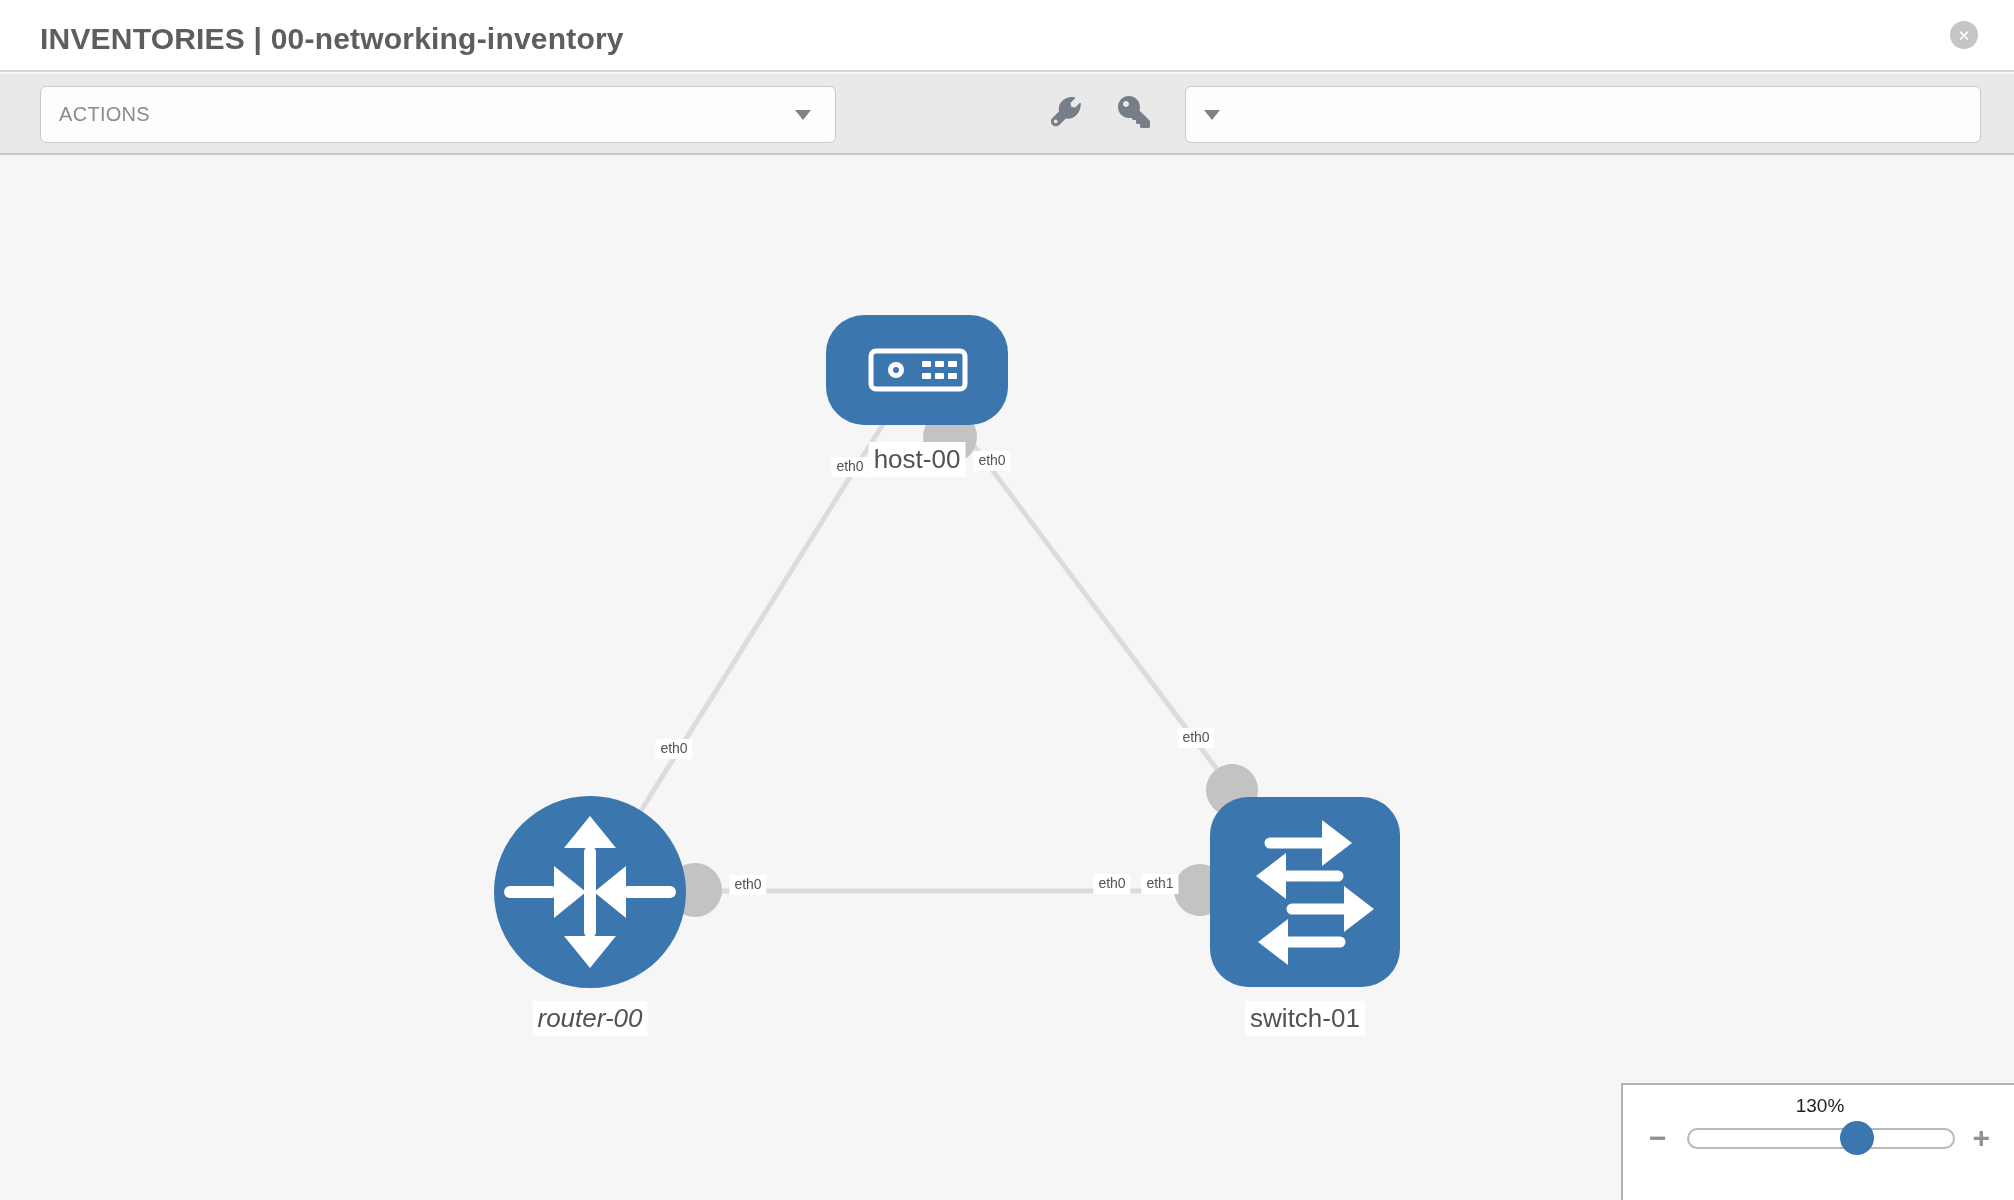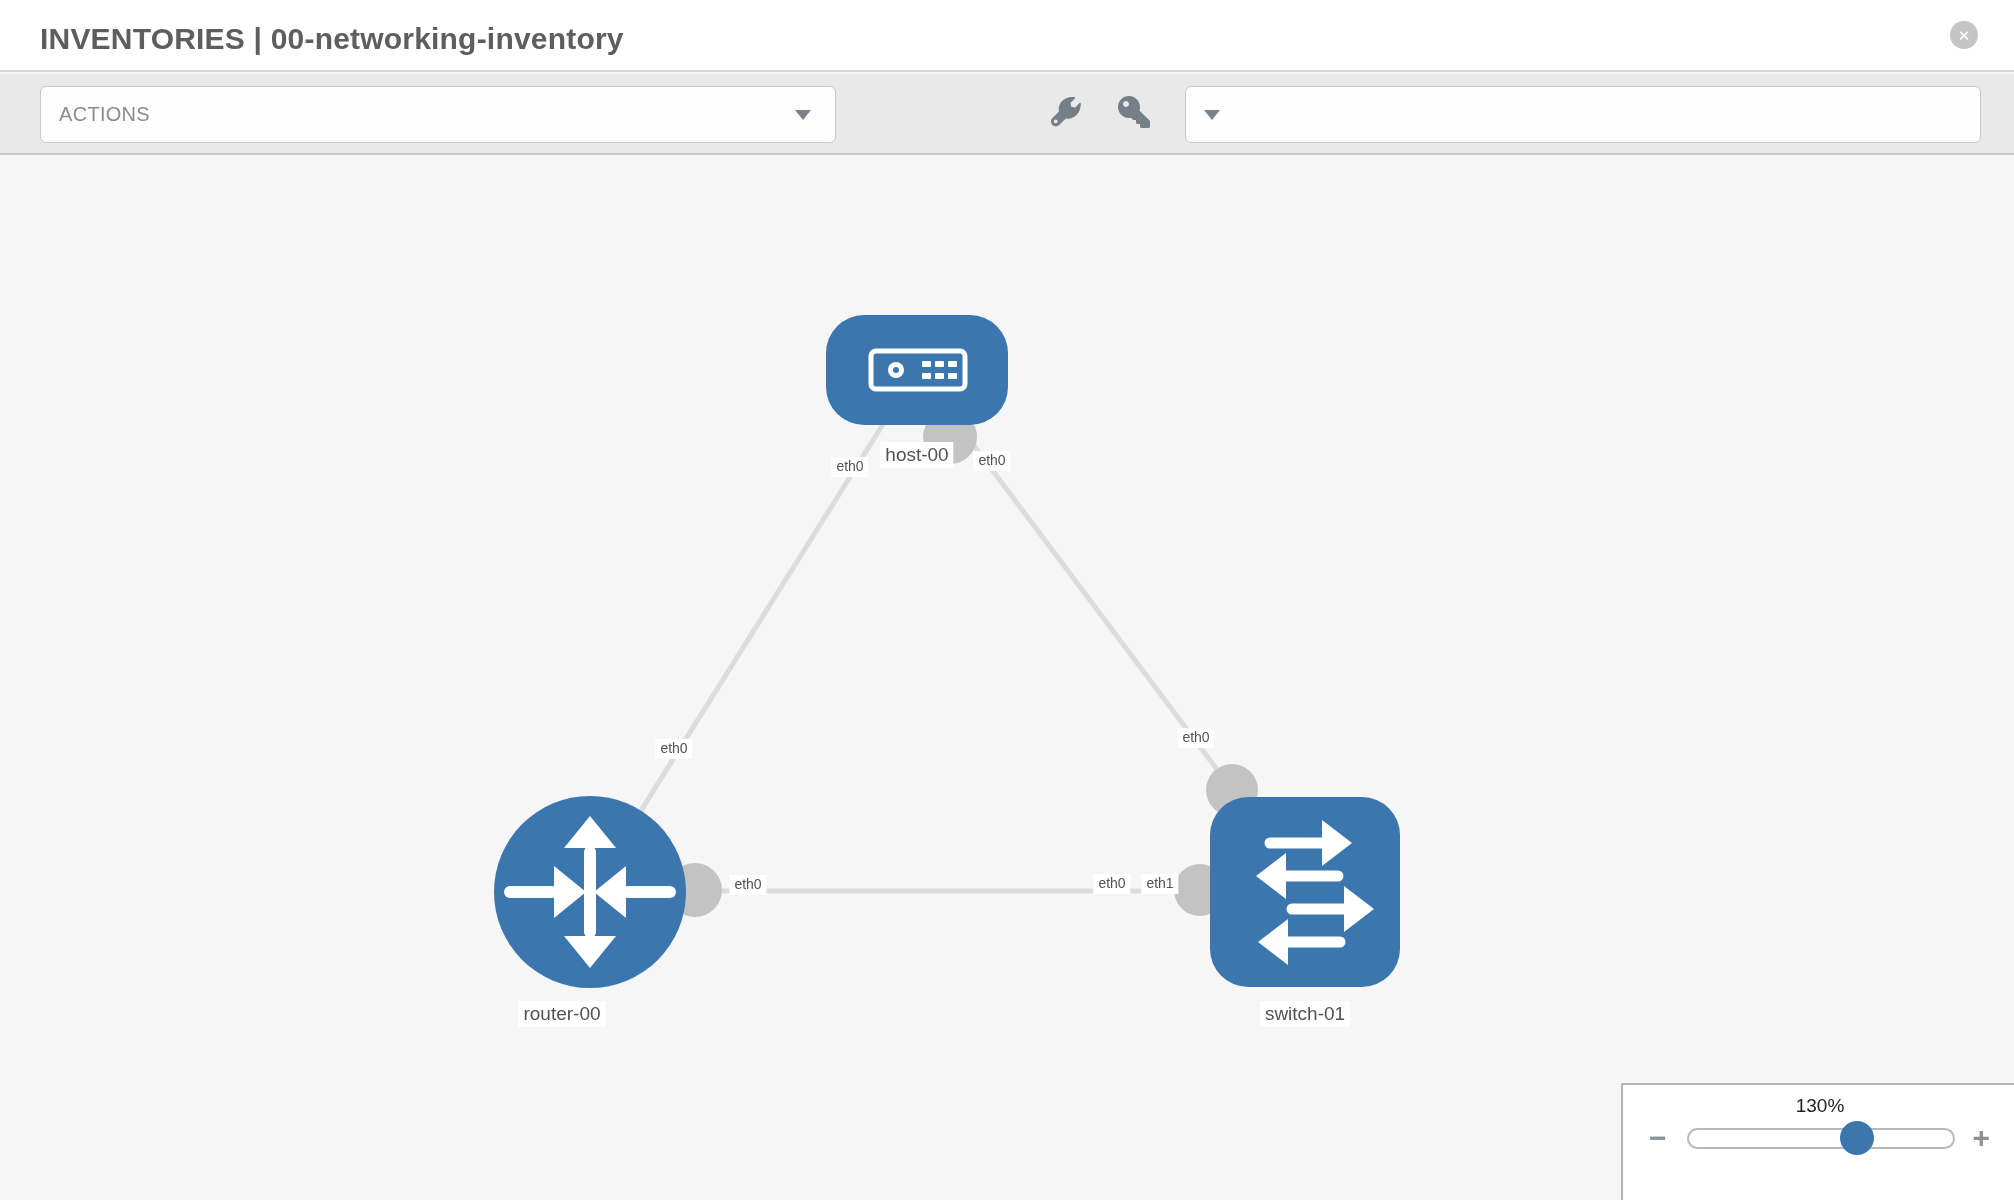--- a/index.html
+++ b/index.html
@@ -34,21 +34,21 @@
   .key-pos { left:1116px; }
 
   
   .canvas { position:absolute; left:0; top:155px; width:2014px; height:1045px;
     background:#f6f6f6; }
   .topo-svg { position:absolute; left:0; top:0; }
 
   
   .nlabel { position:absolute; transform:translateX(-50%); background:#ffffff;
     color:#525252; white-space:nowrap; padding:1px 5px; line-height:1.25; }
-  .name-label { font-size:19px; }
+  .name-label { font-size:26px; }
   .iface-label { font-size:14px; }
 
   
   .zoom-panel { position:absolute; left:1621px; top:1083px; width:400px;
     height:122px; background:#ffffff; border:2px solid #b3b3b3; }
   .zoom-value { margin-top:10px; width:394px; text-align:center; font-size:19px;
     color:#222222; }
   .zoom-row { display:flex; align-items:center; margin-top:6px; }
   .zoom-minus,.zoom-plus { font-size:30px; font-weight:700; color:#8b9298;
     cursor:pointer; line-height:1; }
@@ -148,21 +148,21 @@
         <polygon points="1256,876 1286,853 1286,899" stroke="none"></polygon>
         <line x1="1292" y1="909" x2="1346" y2="909"></line>
         <polygon points="1374,909 1344,886 1344,932" stroke="none"></polygon>
         <line x1="1340" y1="942" x2="1286" y2="942"></line>
         <polygon points="1258,942 1288,919 1288,965" stroke="none"></polygon>
       </g>
     </g>
   </svg>
 
   <div class="nlabel name-label" style="left:917px; top:287px;">host-00</div>
-  <div class="nlabel name-label" style="left:562px; top:846px;">router-00</div>
+  <div class="nlabel name-label" style="left:590px; top:846px;font-style:italic;">router-00</div>
   <div class="nlabel name-label" style="left:1305px; top:846px;">switch-01</div>
 
   <div class="nlabel iface-label" style="left:850px; top:302px;">eth0</div>
   <div class="nlabel iface-label" style="left:992px; top:296px;">eth0</div>
   <div class="nlabel iface-label" style="left:674px; top:584px;">eth0</div>
   <div class="nlabel iface-label" style="left:1196px; top:573px;">eth0</div>
   <div class="nlabel iface-label" style="left:748px; top:720px;">eth0</div>
   <div class="nlabel iface-label" style="left:1112px; top:719px; z-index:1;">eth0</div>
   <div class="nlabel iface-label" style="left:1160px; top:719px; z-index:2;">eth1</div>
 </div>

